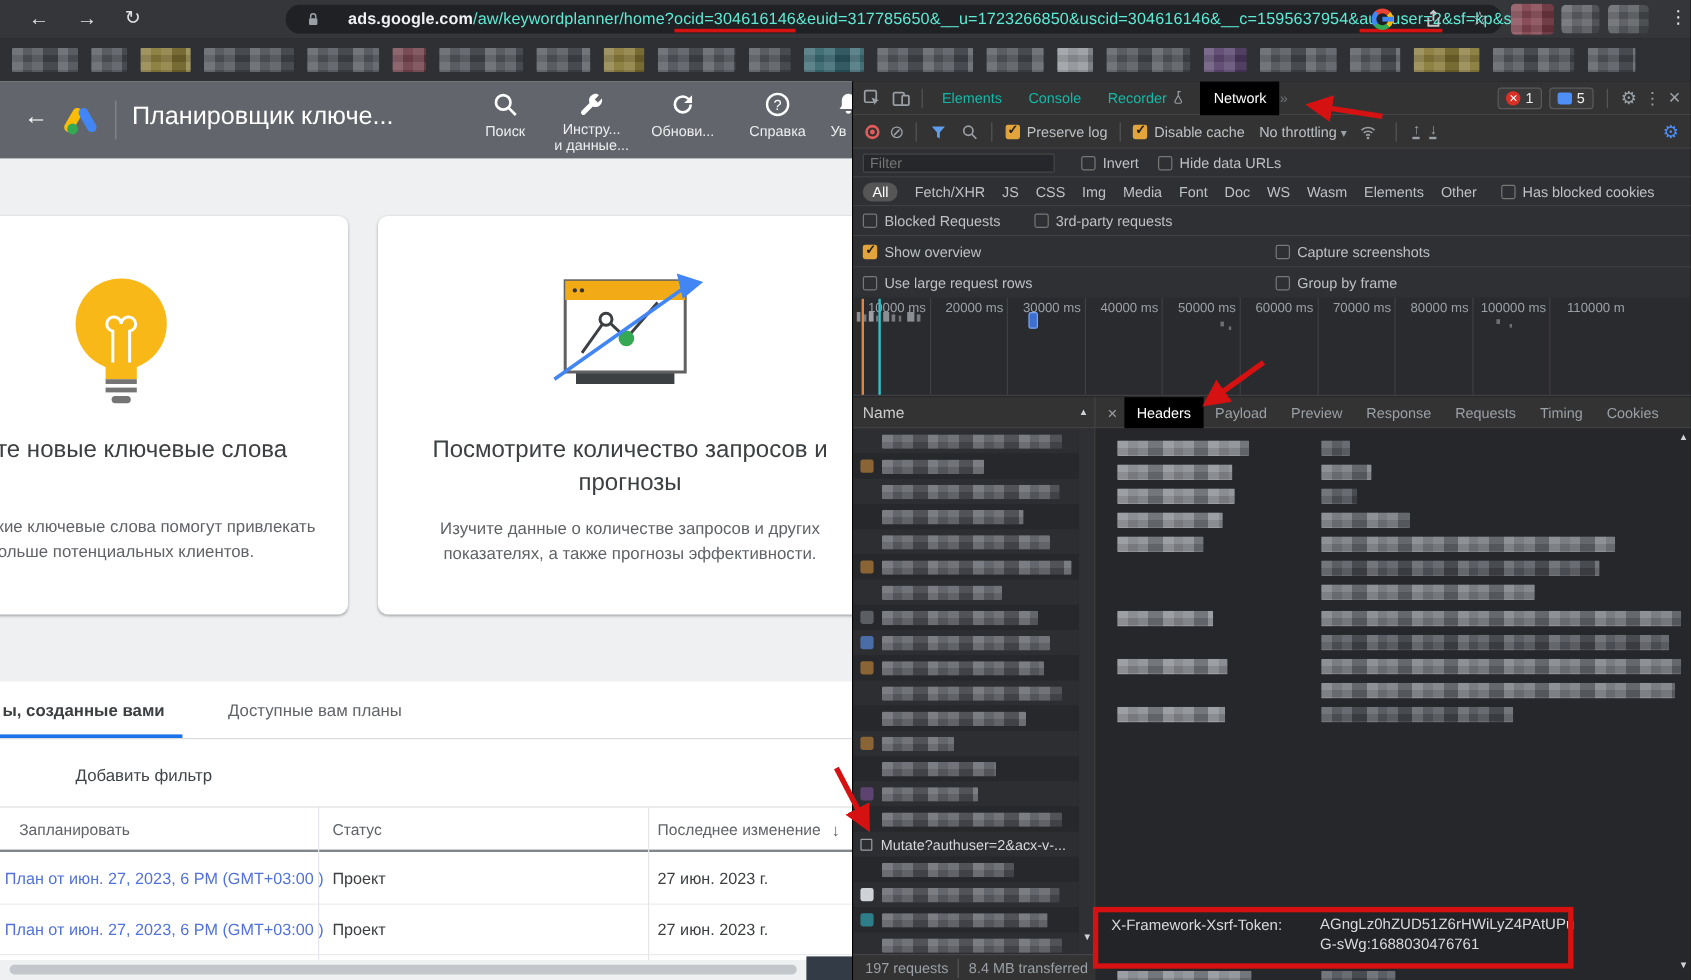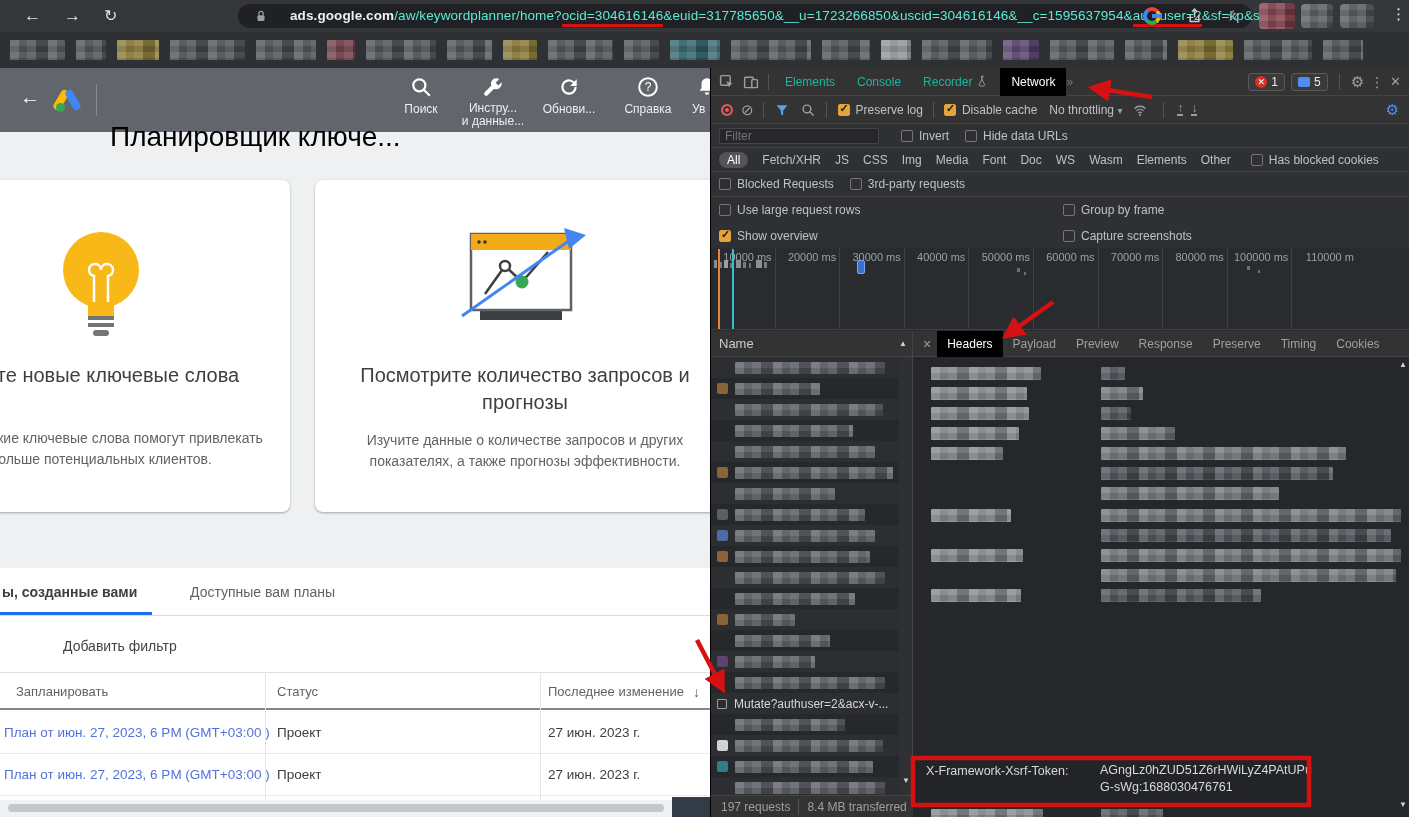--- a/index.html
+++ b/index.html
@@ -20,21 +20,21 @@
       repeating-linear-gradient(90deg,rgba(255,255,255,.18) 0 9px,rgba(255,255,255,.04) 9px 17px,rgba(255,255,255,.12) 17px 26px,rgba(0,0,0,.14) 26px 38px),
       repeating-linear-gradient(180deg,rgba(255,255,255,.05) 0 6px,rgba(0,0,0,.12) 6px 12px);
       border-radius:1px;}
   .bk{height:20px;}
   .bk-g{background-color:#4a4e54}.bk-y{background-color:#857633}.bk-r{background-color:#6d3a45}
   .bk-t{background-color:#31626b}.bk-p{background-color:#56406b}.bk-w{background-color:#8d9196}
 
   
   .app{left:0;top:68px;width:710px;height:749px;background:#eef0f2;overflow:hidden;}
   .adshead{left:0;top:0;width:710px;height:64px;background:#62666c;}
-  .adstitle{left:110px;top:17px;font-size:28px;color:#000000;white-space:nowrap;margin-top:36px;}
+  .adstitle{left:110px;top:17px;font-size:21px;color:#ffffff;white-space:nowrap;}
   .navlbl{font-size:12px;color:#eceef0;text-align:center;white-space:nowrap;}
   .card{background:#fff;border-radius:8px;box-shadow:0 1px 2px rgba(60,64,67,.3),0 1px 3px rgba(60,64,67,.15);}
   .cardtitle{font-size:20px;color:#3c4043;text-align:center;line-height:27px;}
   .cardbody{font-size:14px;color:#5f6368;text-align:center;line-height:21px;}
   .panel{left:0;top:500px;width:710px;height:249px;background:#fff;}
   .tab1{left:2px;top:16px;font-size:14px;font-weight:bold;color:#3c4043;white-space:nowrap;}
   .tab2{left:190px;top:16px;font-size:14px;color:#5f6368;white-space:nowrap;}
   .thead{left:0;top:104px;width:710px;height:38px;line-height:38px;border-top:1px solid #e0e0e0;border-bottom:2px solid #7f868c;font-size:13px;color:#5f6368;}
   .trow{width:710px;height:42px;line-height:42px;border-bottom:1px solid #e8eaed;font-size:13.5px;color:#3c4043;background:#fff;}
   .planlink{color:#5272d9;}
@@ -343,31 +343,31 @@
       <span class="chip">Doc</span>
       <span class="chip">WS</span>
       <span class="chip">Wasm</span>
       <span class="chip">Elements</span>
       <span class="chip">Other</span>
       <span style="margin-left:6px"><span class="cb"></span><span>Has blocked cookies</span></span>
     </div>
 
     <div class="dtband" style="height:25px;background:#2f3033">
       <span style="margin-left:8px"><span class="cb"></span><span>Blocked Requests</span></span>
-      <span style="margin-left:16px"><span class="cb"></span><span>3rd-party requests</span></span>
+      <span style="margin-left:28px"><span class="cb"></span><span>3rd-party requests</span></span>
+    </div>
+
+    <div class="dtband" style="height:26px;background:#2f3033">
+      <span style="margin-left:8px"><span class="cb on"></span><span>Show overview</span></span>
+      <span style="position:absolute;left:352px"><span class="cb"></span><span>Capture screenshots</span></span>
     </div>
 
     <div class="dtband" style="height:26px;background:#2f3033;border-bottom:none">
       <span style="margin-left:8px"><span class="cb"></span><span>Use large request rows</span></span>
       <span style="position:absolute;left:352px"><span class="cb"></span><span>Group by frame</span></span>
-    </div>
-
-    <div class="dtband" style="height:26px;background:#2f3033">
-      <span style="margin-left:8px"><span class="cb on"></span><span>Show overview</span></span>
-      <span style="position:absolute;left:352px"><span class="cb"></span><span>Capture screenshots</span></span>
     </div>
 
     <div class="a" style="left:0;top:180px;width:699px;height:82px;background:#2a2b2e;border-bottom:1px solid #3f4045;display:flex;overflow:hidden">
       <span class="tl-cell">10000 ms</span>
       <span class="tl-cell">20000 ms</span>
       <span class="tl-cell">30000 ms</span>
       <span class="tl-cell">40000 ms</span>
       <span class="tl-cell">50000 ms</span>
       <span class="tl-cell">60000 ms</span>
       <span class="tl-cell">70000 ms</span>
@@ -395,21 +395,21 @@
     <div class="a" style="left:0;top:263px;width:202px;height:26px;background:#333;border-bottom:1px solid #454545;line-height:26px">
       <span style="margin-left:8px;font-size:13px;color:#ccc">Name</span>
       <span class="a tri" style="left:188px;top:9px">▲</span>
     </div>
     <div class="a dtband" style="left:202px;top:263px;width:497px;height:26px">
       <span style="margin:0 6px 0 10px;color:#9aa0a6;font-size:14px">×</span>
       <span class="reqtab active">Headers</span>
       <span class="reqtab">Payload</span>
       <span class="reqtab">Preview</span>
       <span class="reqtab">Response</span>
-      <span class="reqtab">Preserve</span>
+      <span class="reqtab">Requests</span>
       <span class="reqtab">Timing</span>
       <span class="reqtab">Cookies</span>
     </div>
 
     <div class="a" style="left:0;top:289px;width:188px;height:438px;overflow:hidden">
       <div class="nrow">
           <span class="nicon"></span>
           <span class="px nbar" style="width:150px"></span>
         </div>
       <div class="nrow">

